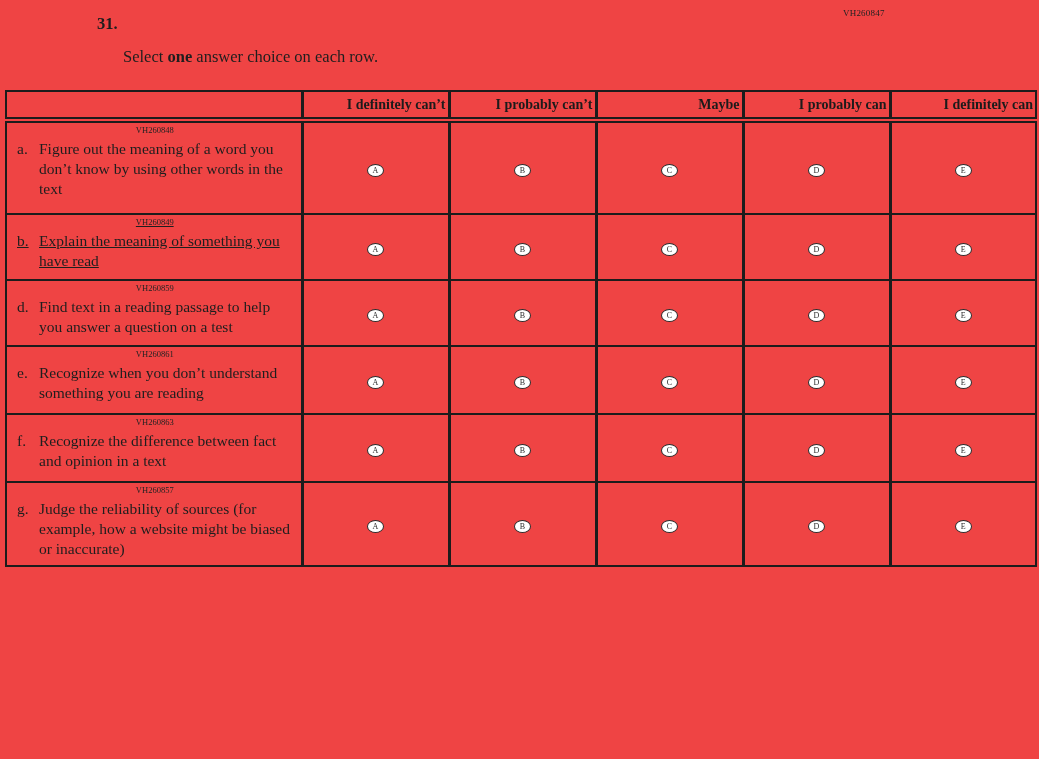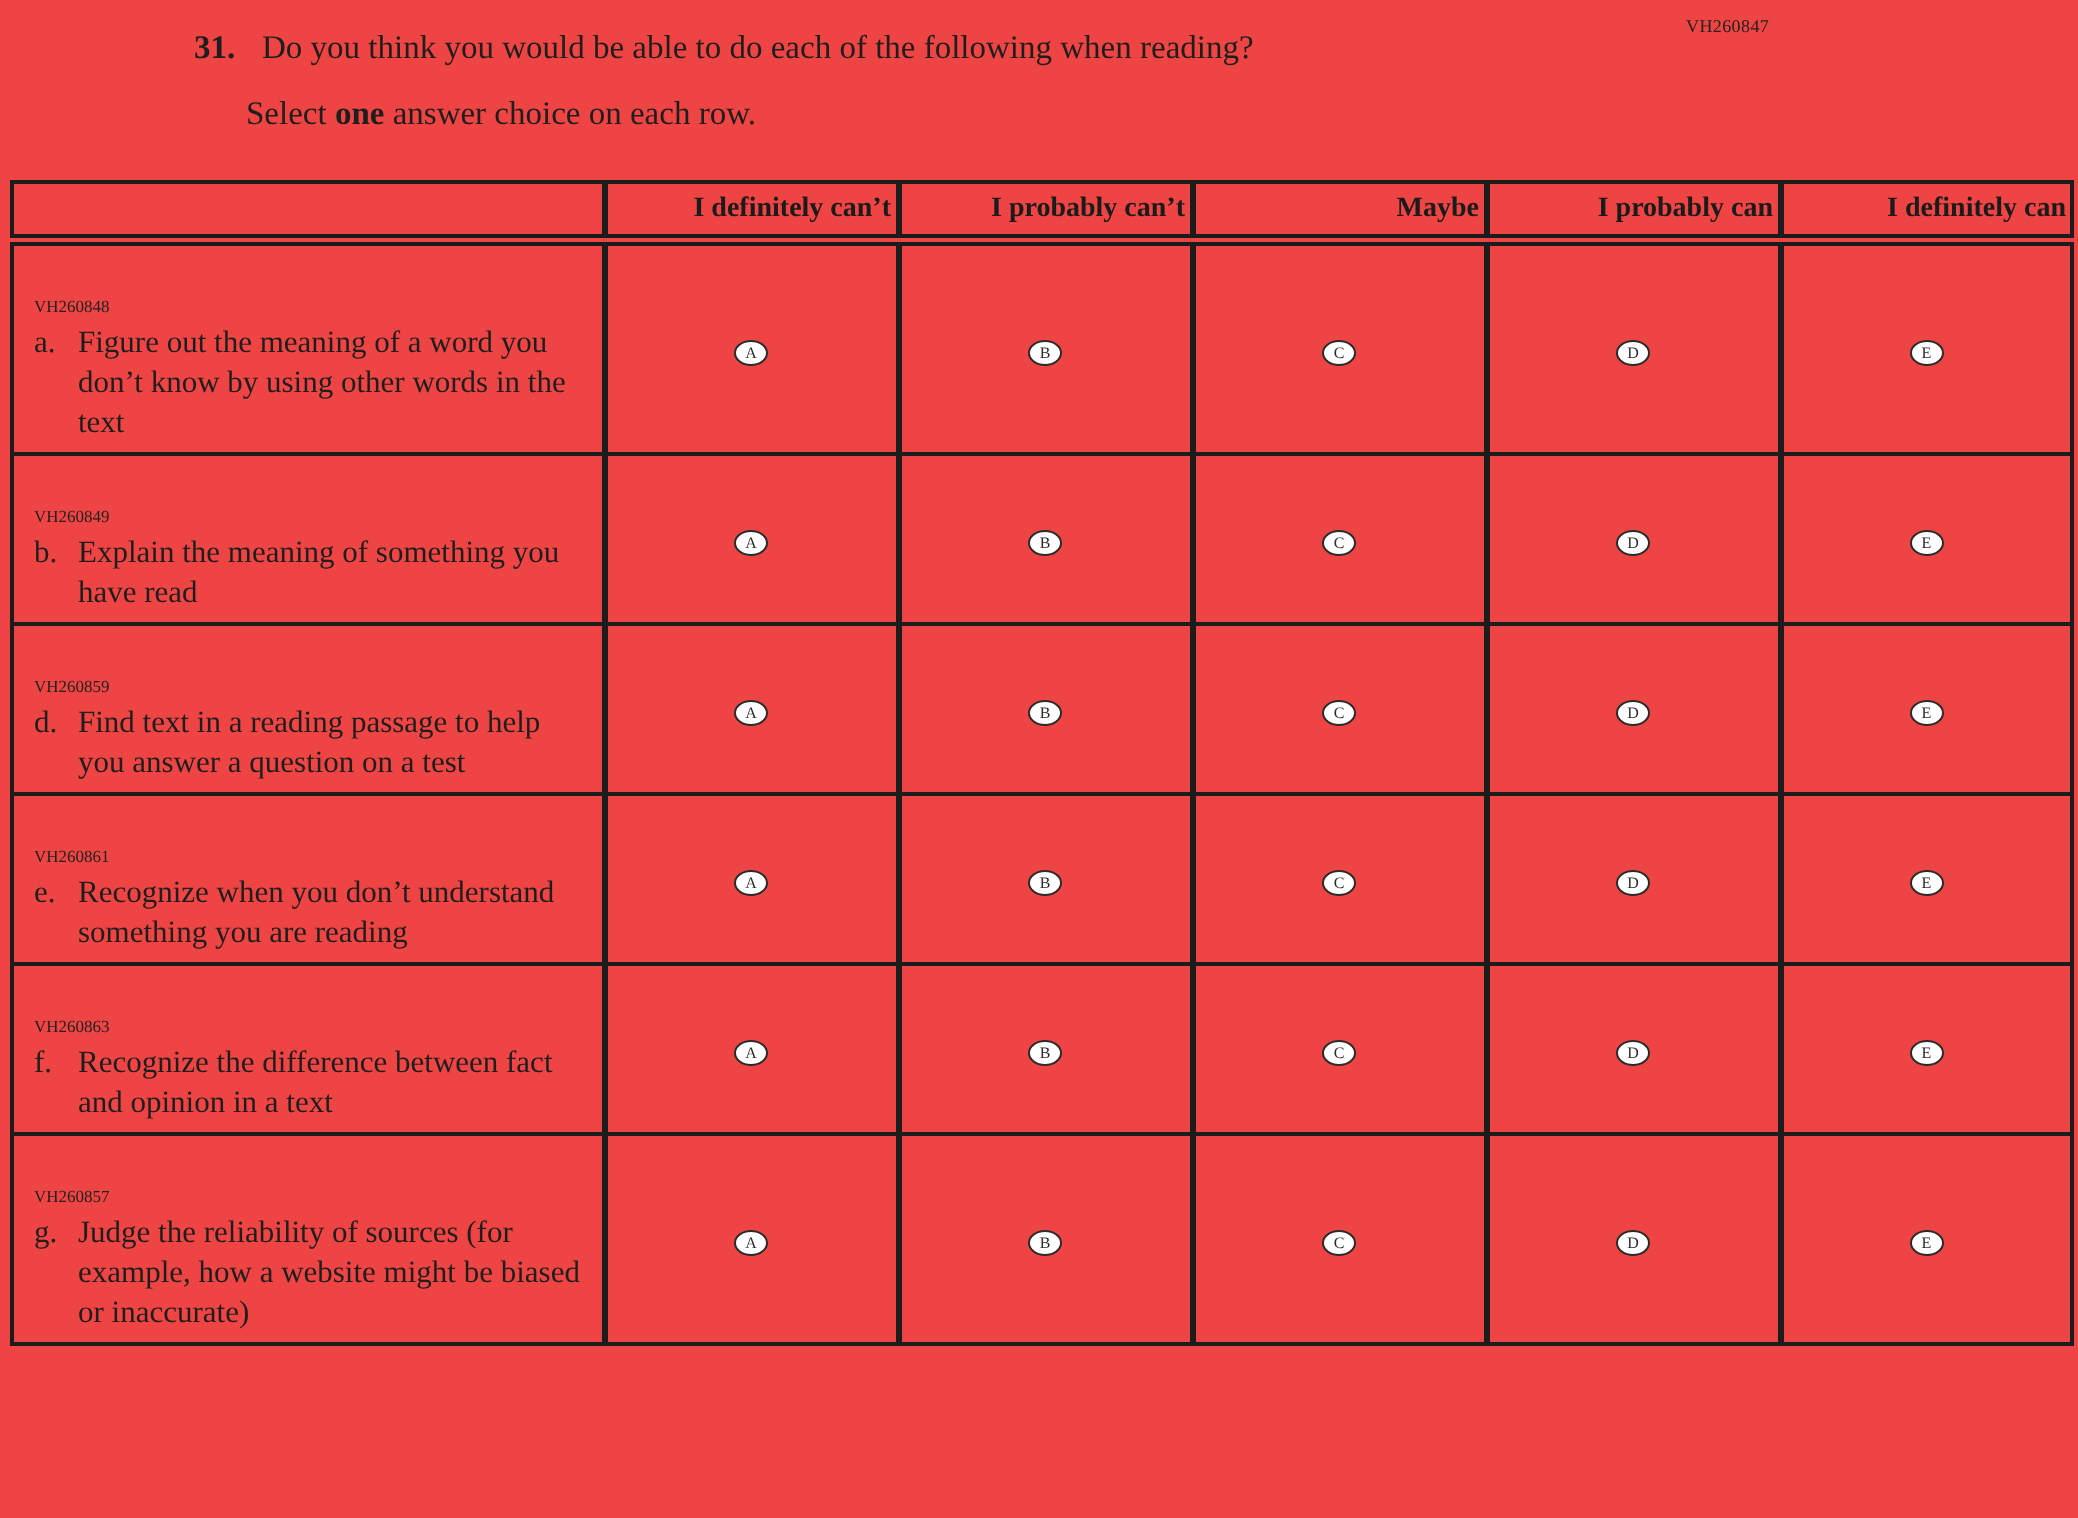--- a/index.html
+++ b/index.html
@@ -62,26 +62,25 @@
     text-align: right;
     vertical-align: middle;
     color: #1b1b1b;
     padding: 0 2px;
   }
   tbody td.stub {
     vertical-align: top;
     padding: 0 8px 4px 10px;
   }
   .code {
-    text-align: left;
+    text-align: center;
     font-size: 8.5px;
     color: #222;
     padding-top: 2px;
     line-height: 11px;
-    margin-top: 23px;
   }
   .item-line {
     display: flex;
     margin-top: 3px;
   }
   .item-letter {
     flex: 0 0 22px;
     font-size: 15.5px;
     line-height: 20px;
   }
@@ -103,39 +102,38 @@
     border: 1.2px solid #2b2b2b;
     border-radius: 50%;
     font-size: 8px;
     line-height: 1;
     color: #2b2b2b;
     cursor: pointer;
     background: #fff;
   }
   
   tbody tr:nth-child(1) td { height: 94px; }
-  tbody tr:nth-child(2) td { height: 66px; }
+  tbody tr:nth-child(2) td { height: 66px; text-decoration: underline; }
   tbody tr:nth-child(3) td { height: 66px; }
   tbody tr:nth-child(4) td { height: 68px; }
   tbody tr:nth-child(5) td { height: 68px; }
   tbody tr:nth-child(6) td { height: 84px; }
   tbody tr:nth-child(7) td { height: 68px; }
   tbody tr:nth-child(8) td { height: 66px; }
 </style>
 </head>
 <body>
 
 <div class="page">
 
   <div class="accession-code">VH260847</div>
 
   <div class="question-block">
     <div class="qline">
       <span class="qnum">31.</span>
-      <span class="qtext">Do you think you would be able to do each of the following when reading?</span>
     </div>
     <div class="instruction"><span>Select </span><span class="bold-word">one</span><span> answer choice on each row.</span></div>
   </div>
 
   <table class="matrix">
     <colgroup>
       <col style="width: 296px;">
       <col style="width: 147px;">
       <col style="width: 147px;">
       <col style="width: 147px;">

